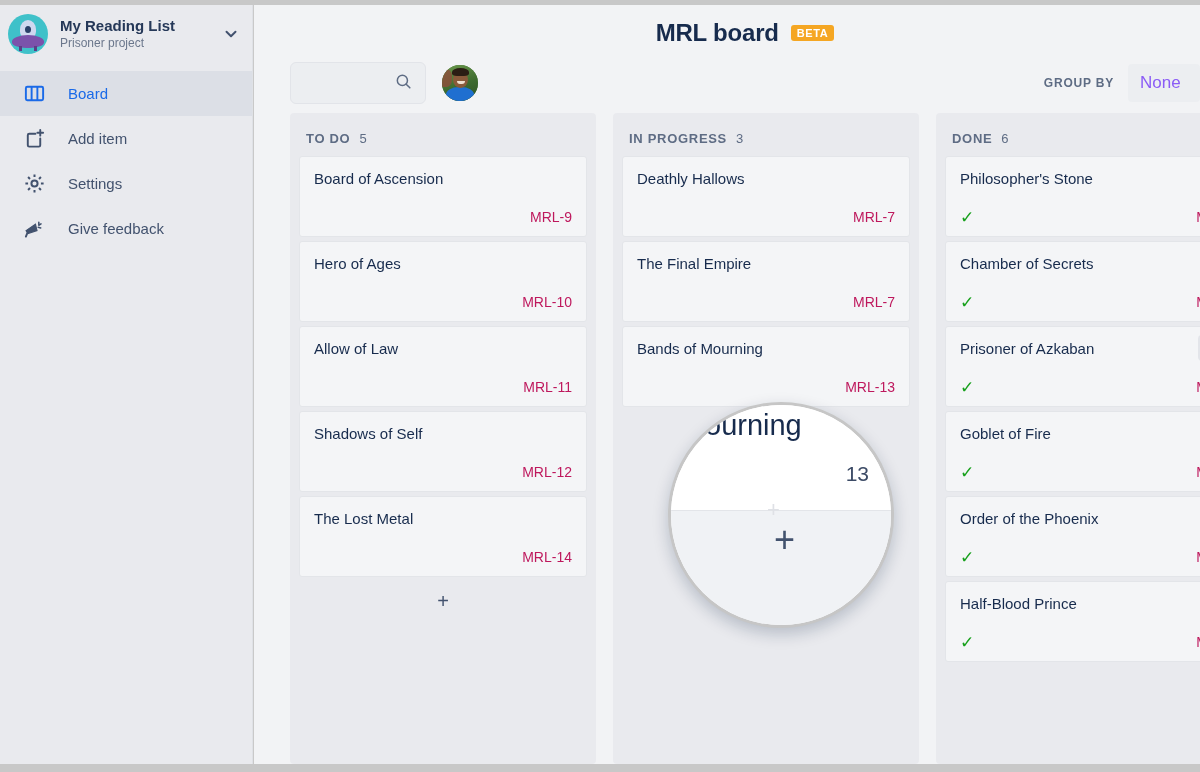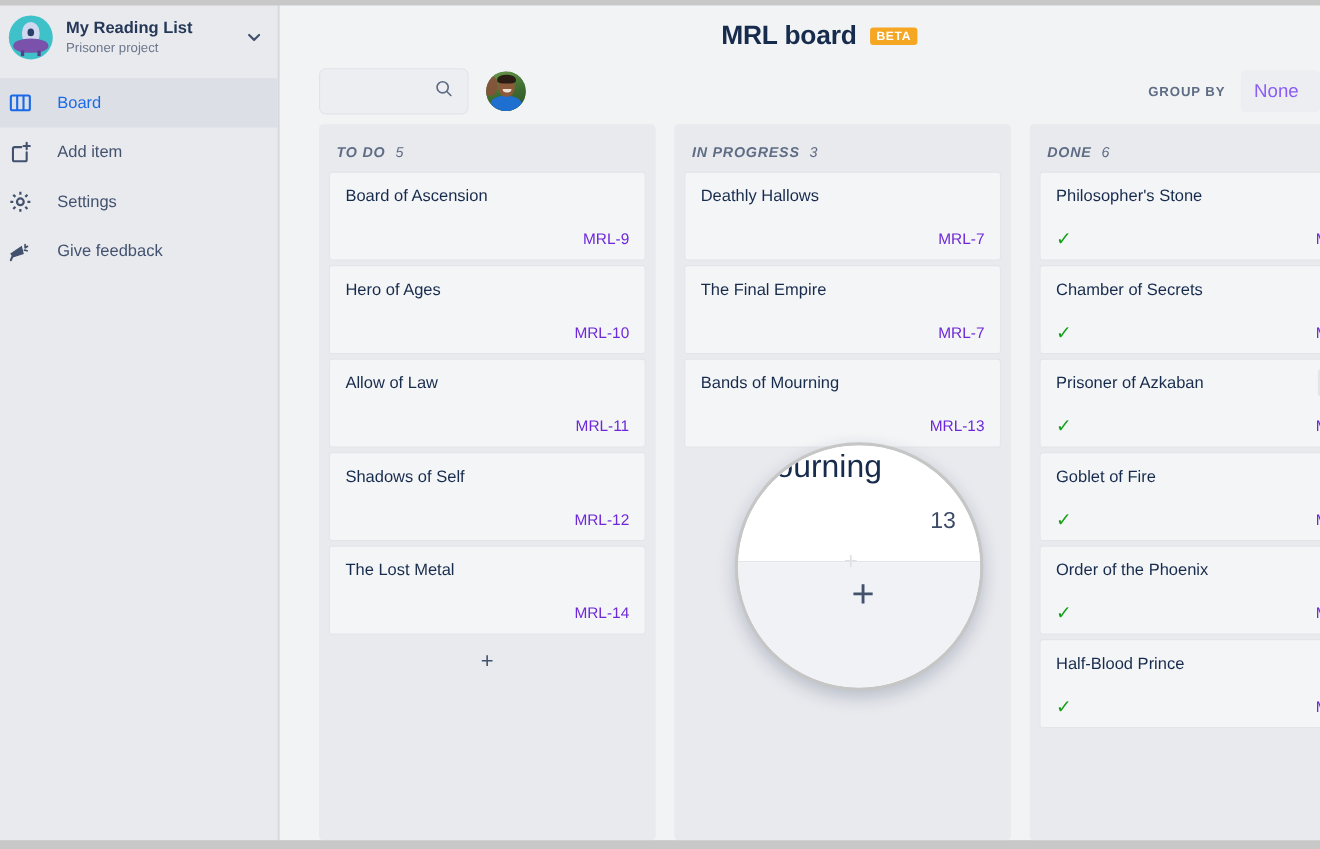--- a/index.html
+++ b/index.html
@@ -37,21 +37,21 @@
   .ufo-eye { position:absolute; left:17px; top:12px; width:6px; height:7px; background:#2a3f68; border-radius:50%; }
   .ufo-leg { position:absolute; top:32px; width:3px; height:5px; background:#5c3e86; }
   .ufo-leg.l { left:11px; } .ufo-leg.r { left:26px; }
   .proj-text { margin-left:12px; flex:1 1 auto; min-width:0; }
   .proj-title { font-size:15px; font-weight:bold; color:#253858; line-height:18px; white-space:nowrap; }
   .proj-sub { font-size:12px; color:#6b778c; line-height:15px; margin-top:1px; }
   .chev { width:18px; height:18px; flex:0 0 18px; color:#42526e; }
 
   .nav { margin-top:12px; }
   .nav-item {
-    display:flex; align-items:center; height:45px; padding-left:4px; cursor:pointer;
+    display:flex; align-items:center; height:45px; padding-left:20px; cursor:pointer;
     color:#42526e; font-size:15px;
   }
   .nav-item.active { background:#dcdfe6; color:#1a6ae8; }
   .nav-ico { width:28px; height:28px; flex:0 0 28px; display:flex; align-items:center; justify-content:center; }
   .nav-label { margin-left:20px; }
 
   
   .main {
     position:absolute; left:254px; top:5px; width:946px; height:759px;
     background:#f2f3f5;
@@ -86,32 +86,32 @@
   .groupby { position:absolute; right:0; top:0; height:60px; display:flex; align-items:center; }
   .groupby-label { font-size:12px; font-weight:bold; letter-spacing:0.8px; color:#5e6c84; }
   .groupby-select {
     margin-left:14px; height:38px; min-width:72px; background:#eceef1; border-radius:4px;
     display:flex; align-items:center; padding:0 12px; font-size:17px; color:#8b5cf6;
   }
 
   
   .board { position:absolute; left:0; top:108px; right:0; bottom:0; padding-left:36px; display:flex; gap:17px; }
   .column { width:306px; flex:0 0 306px; background:#e9eaee; border-radius:4px; height:100%; }
-  .col-head { padding:18px 0 10px 16px; display:flex; align-items:baseline;font-style:italic; }
+  .col-head { padding:18px 0 10px 16px; display:flex; align-items:baseline; }
   .col-name { font-size:13px; font-weight:bold; letter-spacing:0.7px; color:#5e6c84; }
   .col-count { font-size:13px; color:#5e6c84; margin-left:9px; }
   .cards { padding:0 9px; }
   .card {
     background:#f4f5f7; border:1px solid #e3e5e9; border-radius:3px;
     margin-bottom:4px; padding:12px 14px 10px; position:relative; cursor:pointer;
   }
   .card-title { font-size:15px; color:#172b4d; line-height:20px; }
   .card-foot { display:flex; align-items:center; justify-content:space-between; margin-top:19px; min-height:18px; }
   .check { color:#17a01c; font-size:17px; line-height:1; }
-  .card-key { font-size:14px; color:#6d28d9; margin-left:auto; }
+  .card-key { font-size:14px; color:#be185d; margin-left:auto; }
   .card-menu {
     position:absolute; right:8px; top:8px; width:26px; height:26px; border-radius:4px;
     background:#e3e5ea; display:none; align-items:center; justify-content:center;
   }
   .card.hovered .card-menu { display:flex; }
   .add-card {
     height:40px; display:flex; align-items:center; justify-content:center;
     color:#42526e; font-size:20px; cursor:pointer;
   }
 

